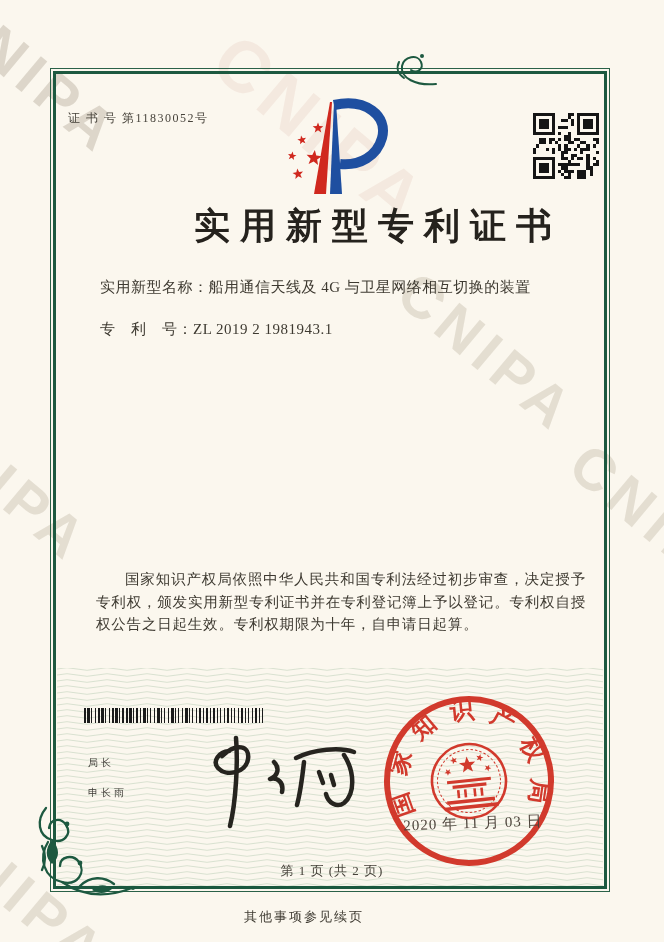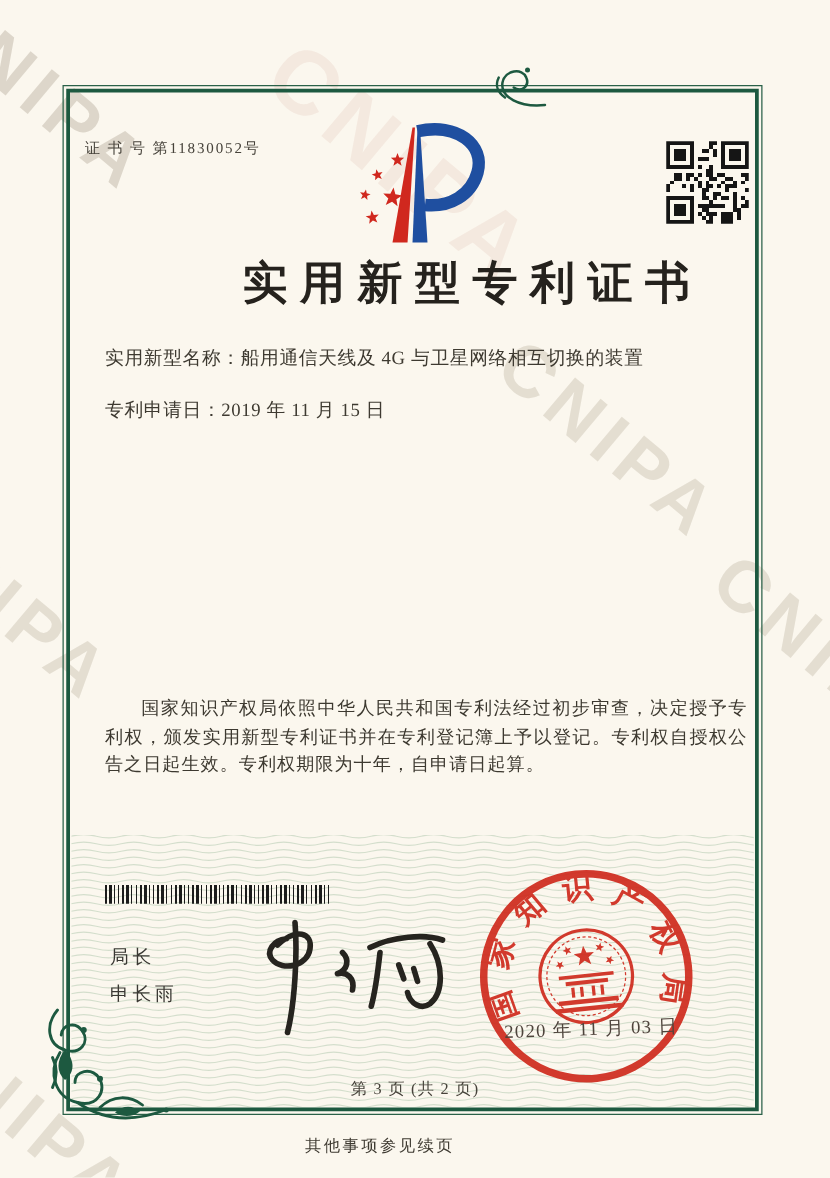--- a/index.html
+++ b/index.html
@@ -34,41 +34,41 @@
     font-size:12px;letter-spacing:1.5px;color:#46423a;font-family:Liberation Serif, serif;
   }
   .title{
     position:absolute;left:54px;top:202px;width:648px;
     text-align:center;font-size:36px;font-weight:700;
     letter-spacing:10px;color:#25221d;
   }
   .fields{position:absolute;left:84px;top:274px;width:505px;}
   .field-row{font-size:15px;line-height:26px;margin-bottom:16px;
     letter-spacing:0.5px;color:#3e3a31;white-space:nowrap;}
-  .field-label{color:#3e3a31;}
+  .field-label{color:#3e3a31;margin-left:16px;}
   .field-value{color:#3e3a31;text-align:right;}
   .pair-gap{display:inline-block;width:38px;}
   .body-text{
     position:absolute;left:84px;top:556px;width:514px;
     font-size:14.5px;line-height:22.5px;letter-spacing:0.8px;
     text-align:justify;color:#3d3930;
   }
-  .body-text p{margin:0;text-indent:2em;}
+  .body-text p{margin:12px;text-indent:2em;}
   .barcode{
     position:absolute;left:84px;top:708px;width:181px;height:15px;
     background-image:repeating-linear-gradient(90deg,
       #1b1b1b 0px,#1b1b1b 1.5px,transparent 1.5px,transparent 3px,
       #1b1b1b 3px,#1b1b1b 5.5px,transparent 5.5px,transparent 7px,
       #1b1b1b 7px,#1b1b1b 8px,transparent 8px,transparent 10.5px,
       #1b1b1b 10.5px,#1b1b1b 11.5px,transparent 11.5px,transparent 14px);
   }
   .sig-label{
     position:absolute;left:88px;
     font-family:"Liberation Sans","DejaVu Sans",sans-serif;
-    font-size:15px;letter-spacing:3px;color:#3a3833;
+    font-size:10px;letter-spacing:3px;color:#3a3833;
   }
   .seal-date{
     position:absolute;left:394px;top:814px;width:158px;text-align:center;
     font-size:15px;letter-spacing:1px;color:#4e443c;
     transform:rotate(-2deg);
   }
   .page-num{
     position:absolute;left:54px;top:862px;width:556px;text-align:center;
     font-size:13px;letter-spacing:1px;color:#46423a;
   }
@@ -293,21 +293,21 @@
     <rect x="2" y="16" width="3" height="3" fill="#151515"></rect>
   </svg>
 
 <div class="title">实用新型专利证书</div>
 
 <div class="fields">
   <div class="field-row">
     <span class="field-label">实用新型名称：</span><span class="field-value">船用通信天线及 4G 与卫星网络相互切换的装置</span>
   </div>
   <div class="field-row">
-    <span class="field-label">专利申请日：</span><span class="field-value">2019 年 11 月 15 日</span>
+    <span class="field-label">专　利　号：</span><span class="field-value">ZL 2019 2 1981943.1</span>
   </div>
 </div>
 
 <div class="body-text">
   <p>国家知识产权局依照中华人民共和国专利法经过初步审查，决定授予专利权，颁发实用新型专利证书并在专利登记簿上予以登记。专利权自授权公告之日起生效。专利权期限为十年，自申请日起算。</p>
 </div>
 
 <div class="barcode"></div>
 
 <div class="sig-label" style="top:756px;">局长</div>
@@ -352,15 +352,15 @@
       <rect x="3.4" y="8" width="2.6" height="8"></rect>
       <rect x="10.4" y="8" width="2.6" height="8"></rect>
       <rect x="-24" y="18" width="48" height="3.6"></rect>
       <rect x="-27" y="24" width="54" height="3.6"></rect>
     </g>
   </g>
 </svg>
 
 <div class="seal-date">2020 年 11 月 03 日</div>
 
-<div class="page-num">第 3 页 (共 2 页)</div>
+<div class="page-num">第 1 页 (共 2 页)</div>
 
 <div class="bottom-note">其他事项参见续页</div>
 
 </body></html>

